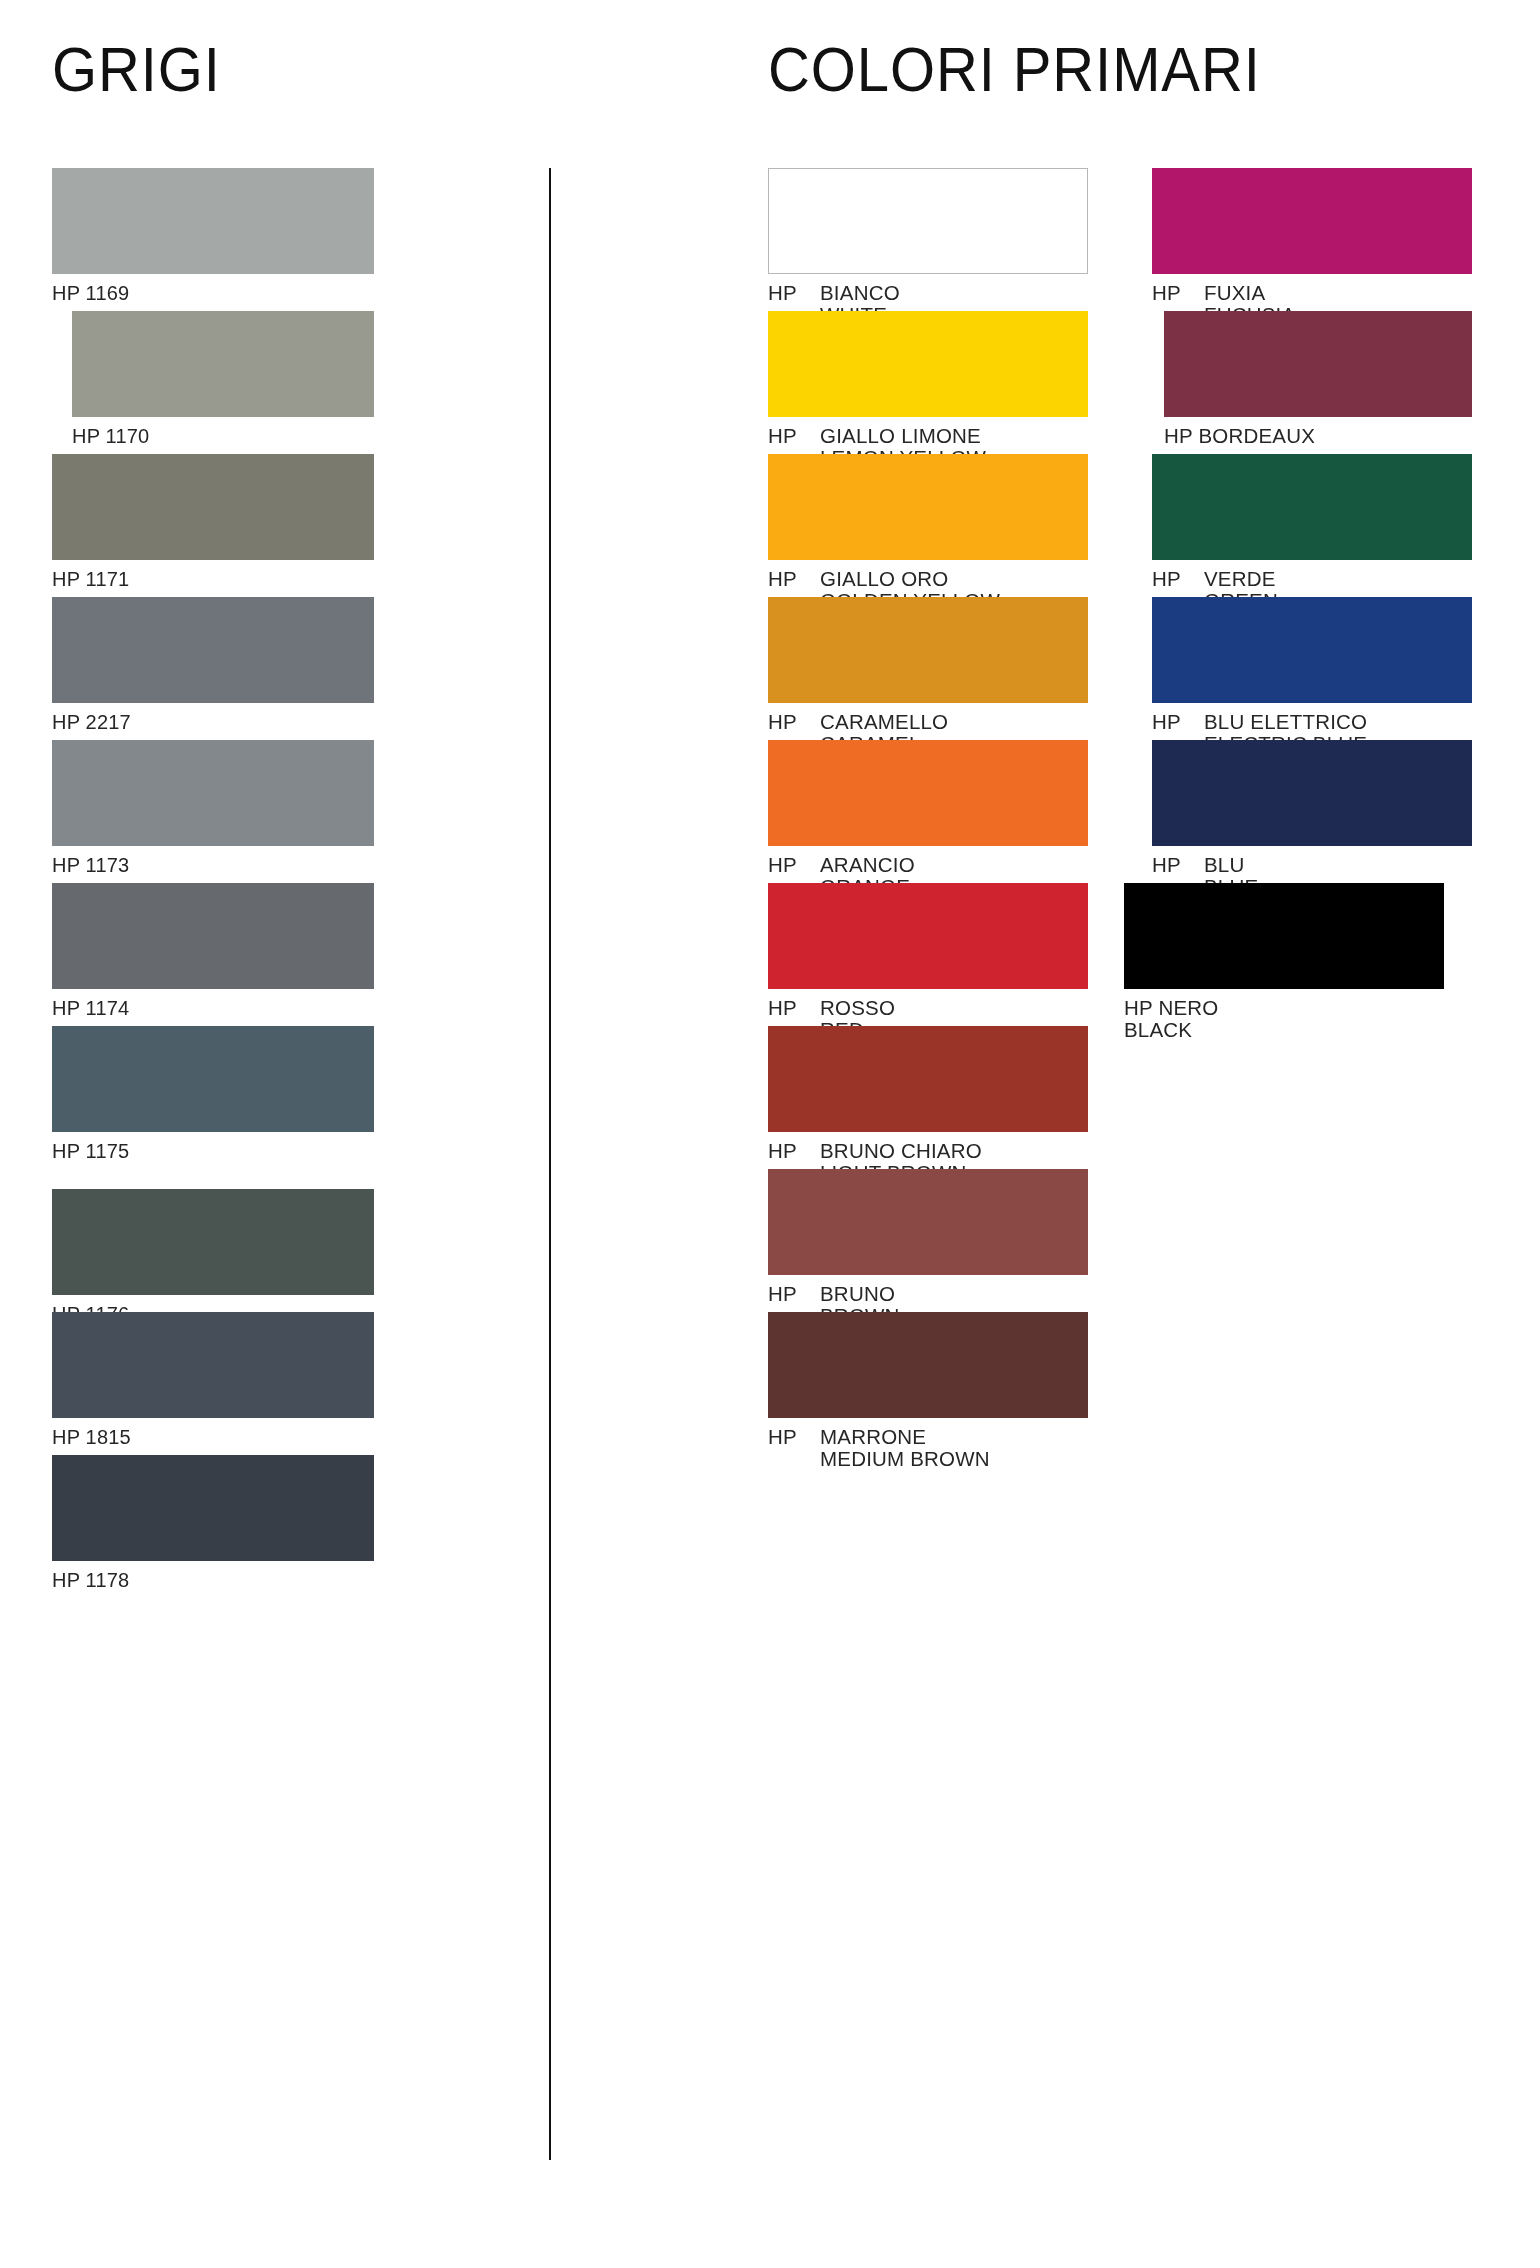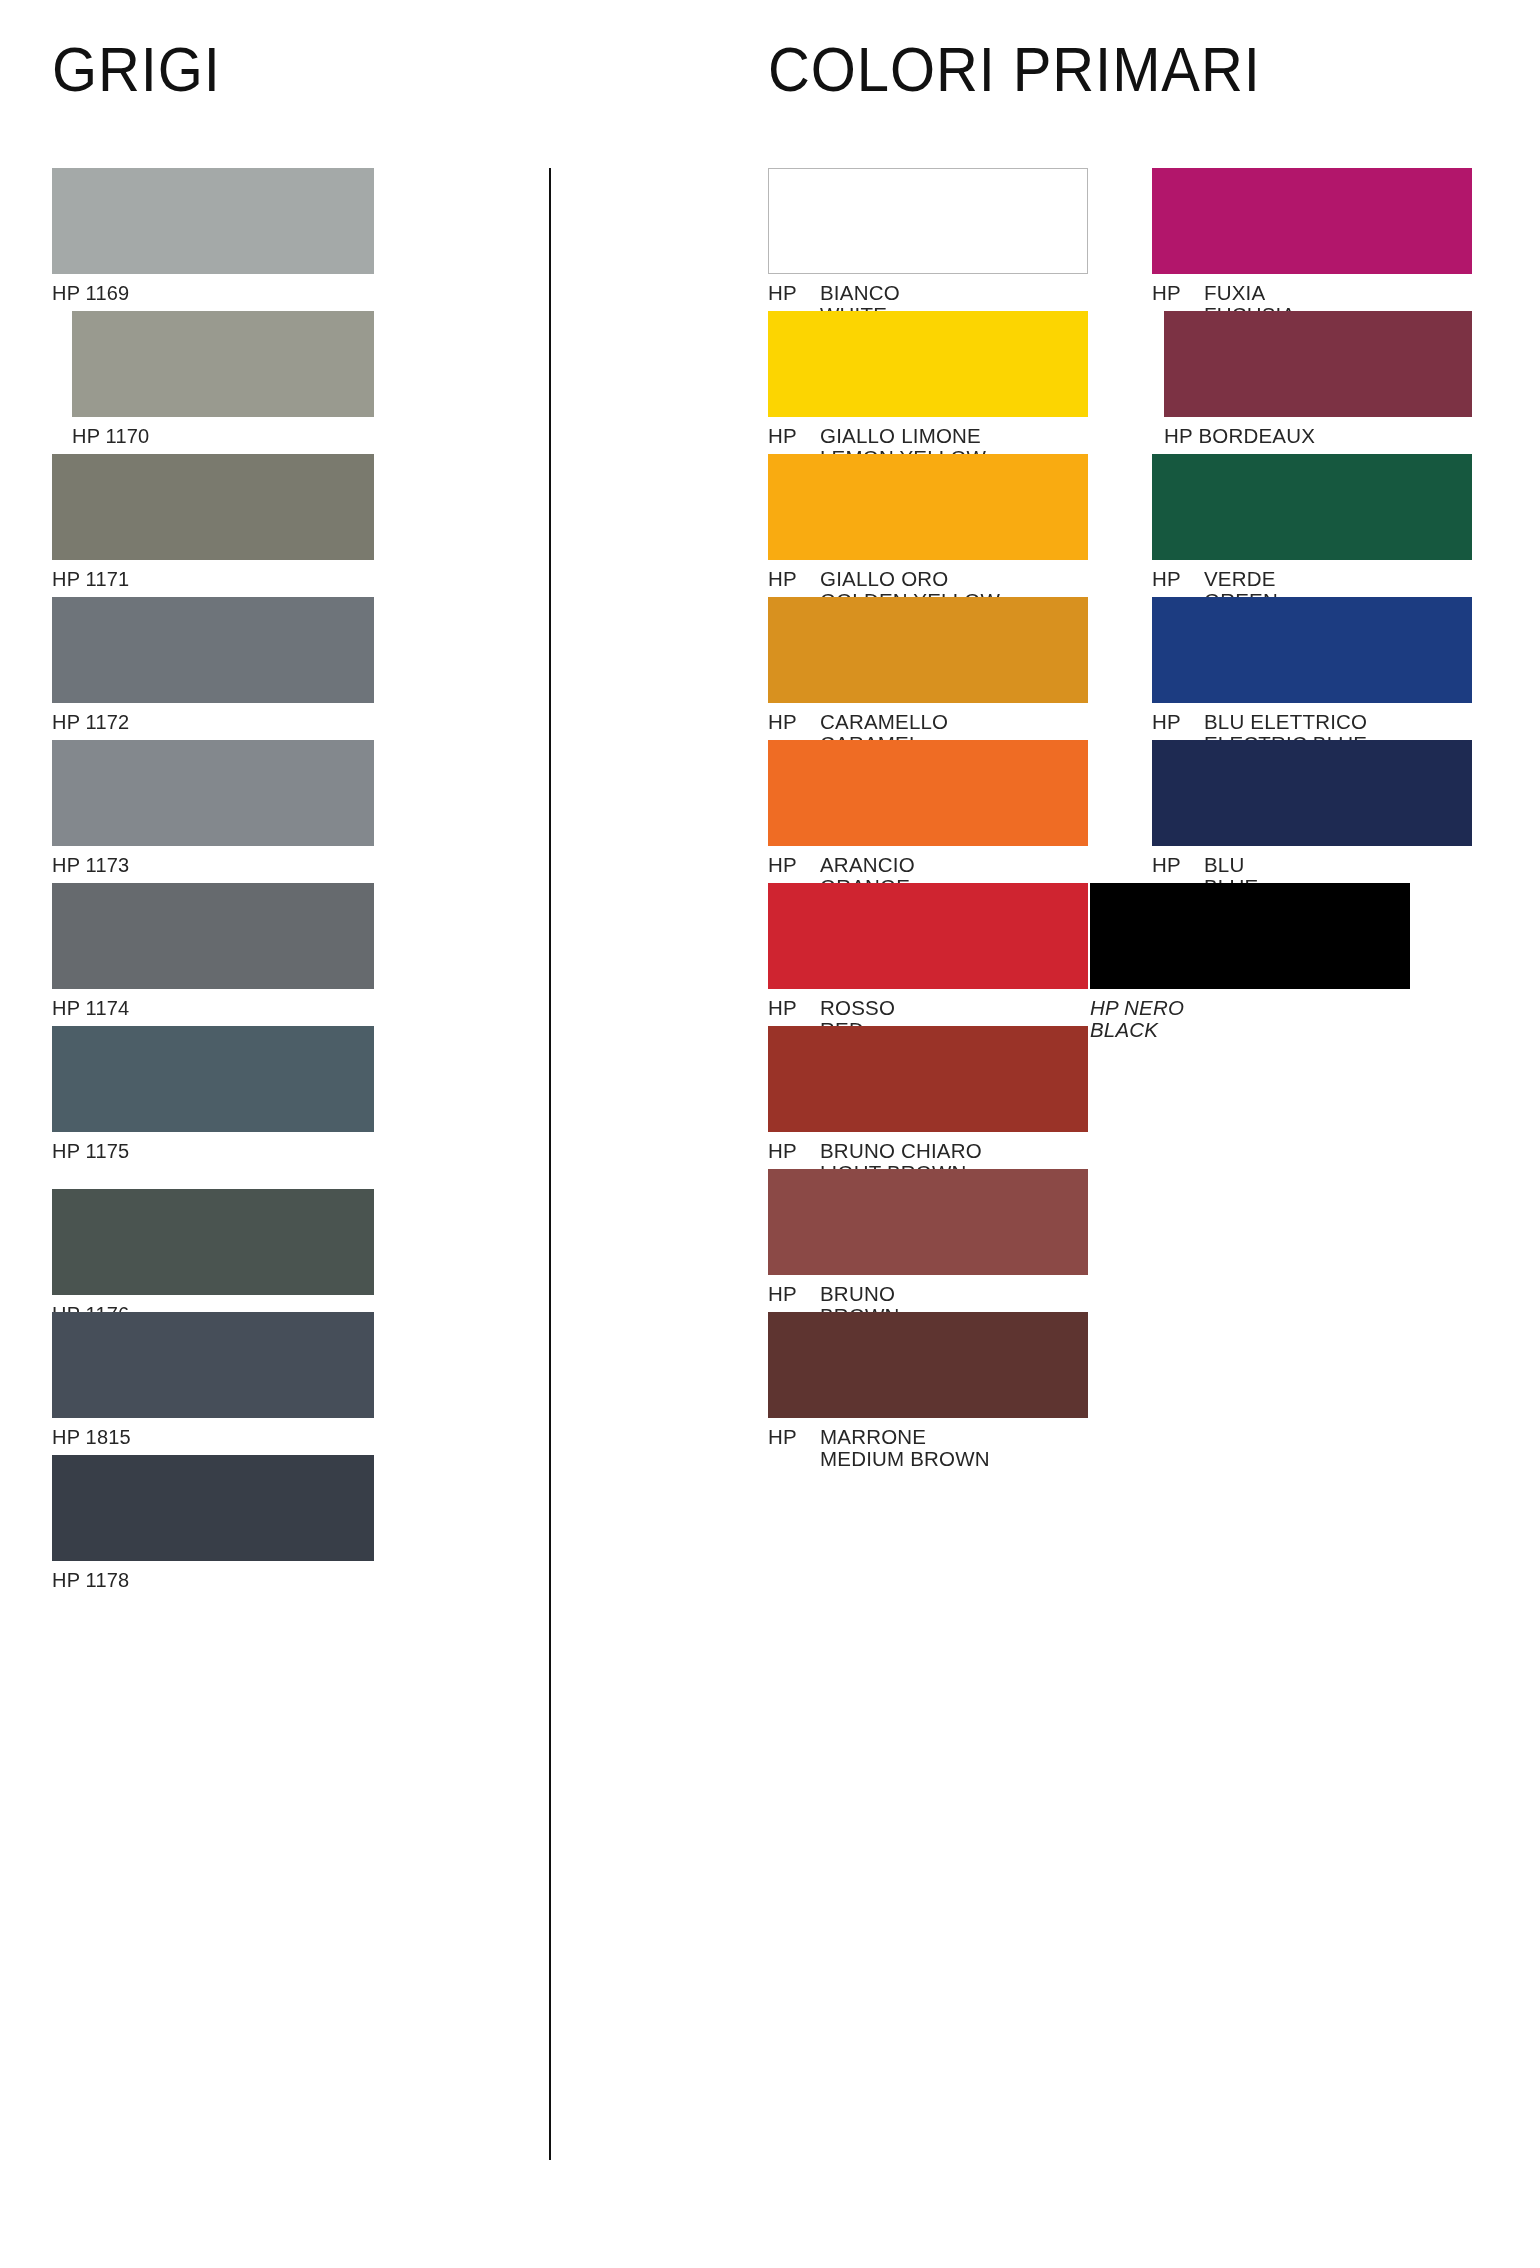--- a/index.html
+++ b/index.html
@@ -85,21 +85,21 @@
       <div class="swatch-cell" style="left: 52px; top: 311px; width: 322px; padding-left: 20px;">
         <div class="chip" style="height: 106px; background: rgb(153, 154, 143);"></div>
         <div class="caption code">HP 1170</div>
       </div>
       <div class="swatch-cell" style="left: 52px; top: 454px; width: 322px;">
         <div class="chip" style="height: 106px; background: rgb(122, 122, 110);"></div>
         <div class="caption code">HP 1171</div>
       </div>
       <div class="swatch-cell" style="left: 52px; top: 597px; width: 322px;">
         <div class="chip" style="height: 106px; background: rgb(110, 116, 122);"></div>
-        <div class="caption code">HP 1172</div>
+        <div class="caption code">HP 2217</div>
       </div>
       <div class="swatch-cell" style="left: 52px; top: 740px; width: 322px;">
         <div class="chip" style="height: 106px; background: rgb(131, 136, 141);"></div>
         <div class="caption code">HP 1173</div>
       </div>
       <div class="swatch-cell" style="left: 52px; top: 883px; width: 322px;">
         <div class="chip" style="height: 106px; background: rgb(102, 106, 110);"></div>
         <div class="caption code">HP 1174</div>
       </div>
       <div class="swatch-cell" style="left: 52px; top: 1026px; width: 322px;">
@@ -255,21 +255,21 @@
       <div class="swatch-cell" style="left: 1152px; top: 740px; width: 320px;">
         <div class="chip" style="height: 106px; background: rgb(30, 42, 82);"></div>
         <div class="caption">
           <span class="pfx">HP</span>
           <div class="names">
             <span>BLU</span>
             <span>BLUE</span>
           </div>
         </div>
       </div>
-      <div class="swatch-cell" style="left: 1090px; top: 883px; width: 320px; font-style: italic;">
+      <div class="swatch-cell" style="left: 1124px; top: 883px; width: 320px;">
         <div class="chip" style="height: 106px; background: rgb(0, 0, 0);"></div>
         <div class="caption tight">
           <div class="names">
             <span>HP NERO</span>
             <span>BLACK</span>
           </div>
         </div>
       </div>
     </div>
 

